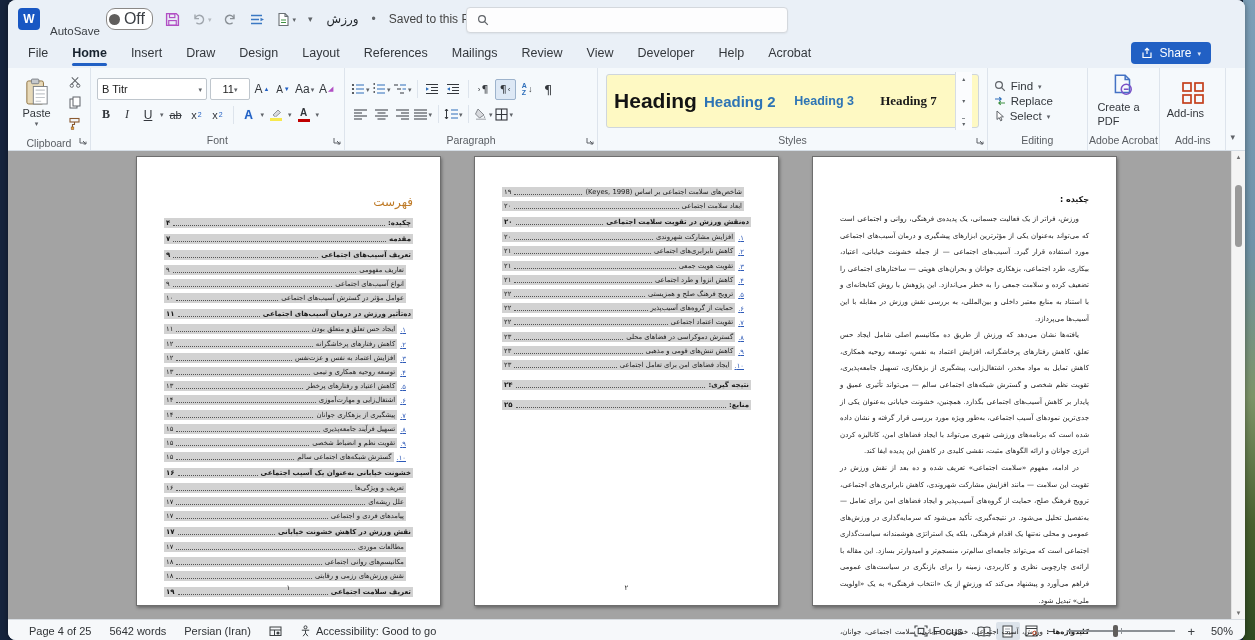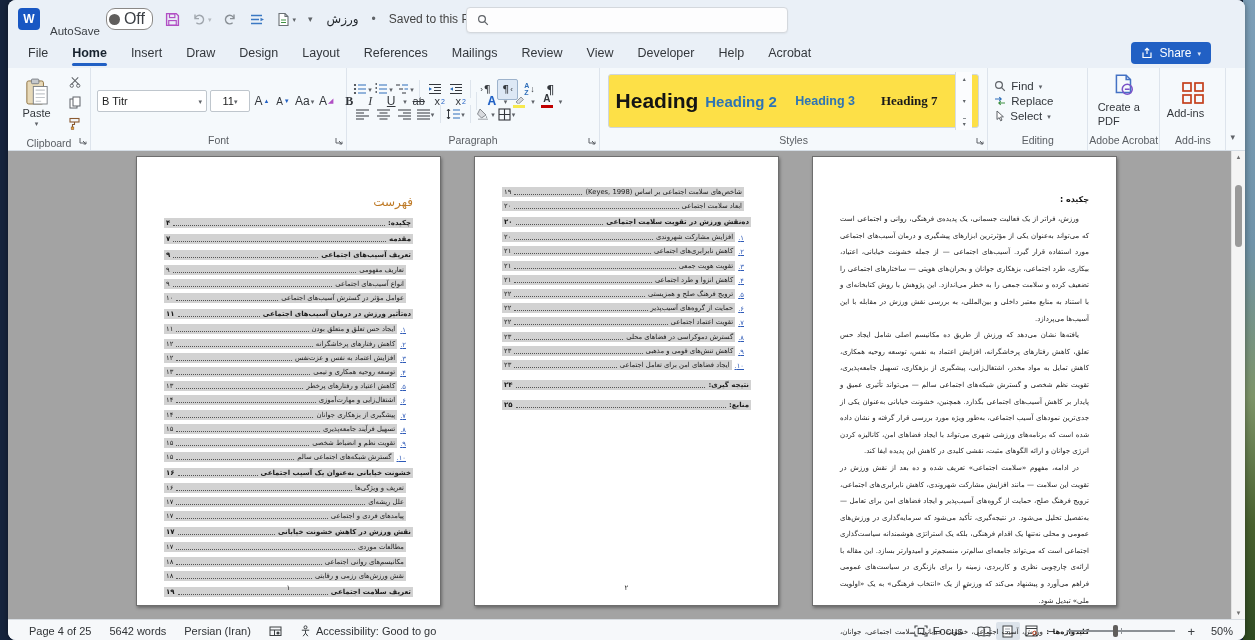--- a/index.html
+++ b/index.html
@@ -49,21 +49,21 @@
   .gbody{flex:1;display:flex;align-items:center;padding:4px 6px;}
   .glabel{height:16px;font-size:10.5px;color:#5a5e63;text-align:center;position:relative;}
   .launch{position:absolute;right:3px;bottom:3px;}
   .ibtn{display:flex;align-items:center;justify-content:center;border-radius:3px;cursor:default;}
   .sm{width:19px;height:19px;}
   
   .paste{display:flex;flex-direction:column;align-items:center;width:46px;gap:1px;}
   .paste .lbl{font-size:11px;color:#33373c;}
   .clipcol{display:flex;flex-direction:column;gap:2px;margin-left:6px;}
   
-  .fontgrid{display:flex;flex-direction:row;gap:5px;width:100%;}
+  .fontgrid{display:flex;flex-direction:column;gap:5px;width:100%;}
   .frow{display:flex;align-items:center;gap:3px;}
   .combo{background:#fff;border:1px solid #bfc6cd;border-radius:2px;font-size:11px;color:#222;
     display:flex;align-items:center;justify-content:space-between;padding:2px 4px;height:16px;}
   .cname{width:100px;}
   .csize{width:30px;justify-content:center;}
   .fbtn{min-width:18px;height:19px;display:flex;align-items:center;justify-content:center;
     font-size:12px;color:#33373c;border-radius:2px;gap:1px;}
   .boldB{font-weight:bold;font-family:"Liberation Serif",serif;}
   .italI{font-style:italic;font-family:"Liberation Serif",serif;}
   .undU{text-decoration:underline;}
@@ -74,21 +74,21 @@
   .colbar .bar{width:12px;height:3px;margin-top:1px;}
   .divv{width:1px;height:18px;background:#dde4ec;margin:0 3px;}
   
   .pgrid{display:flex;flex-direction:column;gap:5px;width:100%;}
   .prow{display:flex;align-items:center;gap:2px;}
   .pbtn{height:19px;min-width:19px;display:flex;align-items:center;justify-content:center;gap:1px;border-radius:2px;}
   .pbtn.sel{border:1px solid #9db3cc;background:#dde8f5;}
   .pilcrow{font-size:13px;color:#33373c;font-family:"DejaVu Sans",sans-serif;}
   .rtlmark{font-size:8px;color:#33373c;}
   
-  .gallery{flex:1;background:#fde047;border:1px solid #cfd6dd;border-radius:3px;height:52px;
+  .gallery{flex:1;background:#fef9c3;border:1px solid #cfd6dd;border-radius:3px;height:52px;
     display:flex;align-items:center;padding:0 6px;position:relative;}
   .styitem{flex:1;text-align:center;white-space:nowrap;}
   .st0{font-size:21px;font-weight:bold;color:#141414;font-family:"Liberation Sans",sans-serif;}
   .st1{font-size:15px;font-weight:bold;color:#2e74b5;}
   .st2{font-size:12.5px;font-weight:bold;color:#2e74b5;}
   .st3{font-size:13px;font-weight:bold;color:#1a1a1a;font-family:"Liberation Serif",serif;}
   .gscroll{width:16px;height:52px;border-left:1px solid #d7dde4;margin-left:4px;display:flex;
     flex-direction:column;align-items:center;justify-content:space-between;padding:3px 0;background:#fbfcfe;}
   .gscroll span{font-size:6px;color:#5f6368;}
   .gmore{border-top:1px solid #8a8f94;padding-top:1px;}

